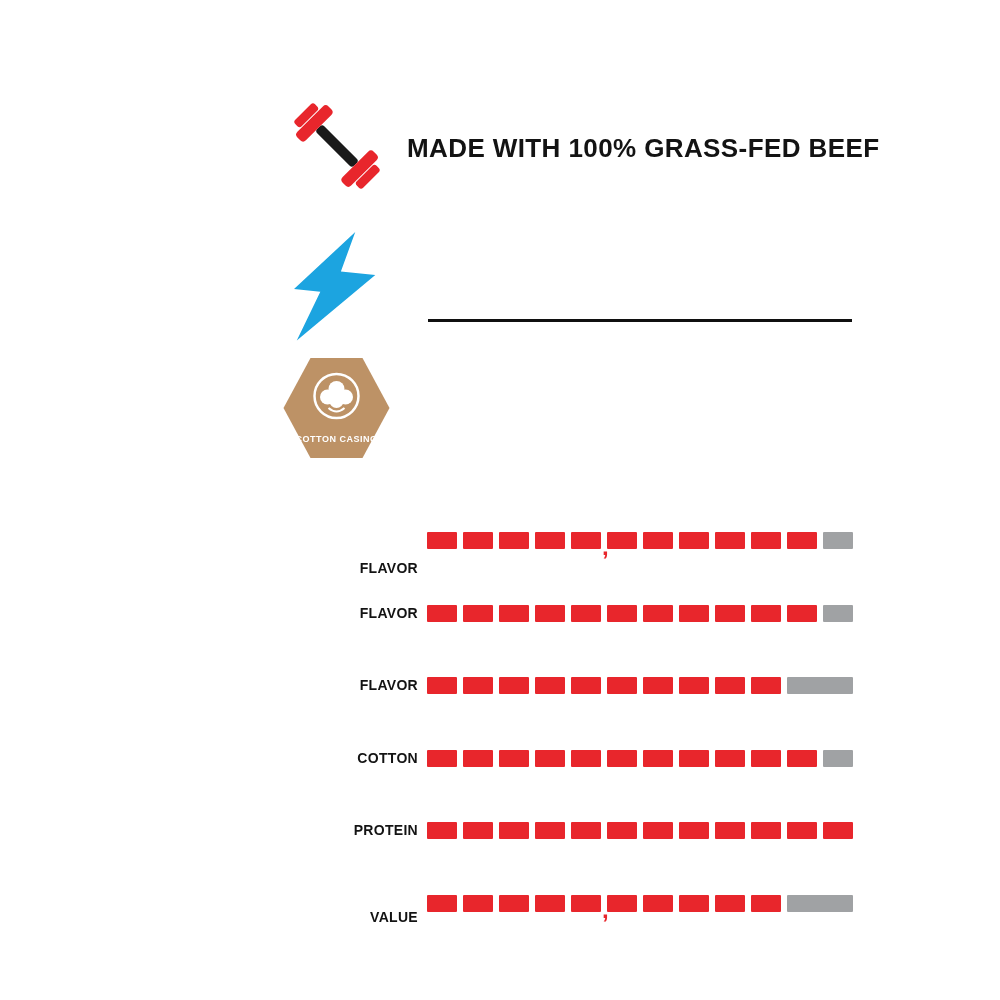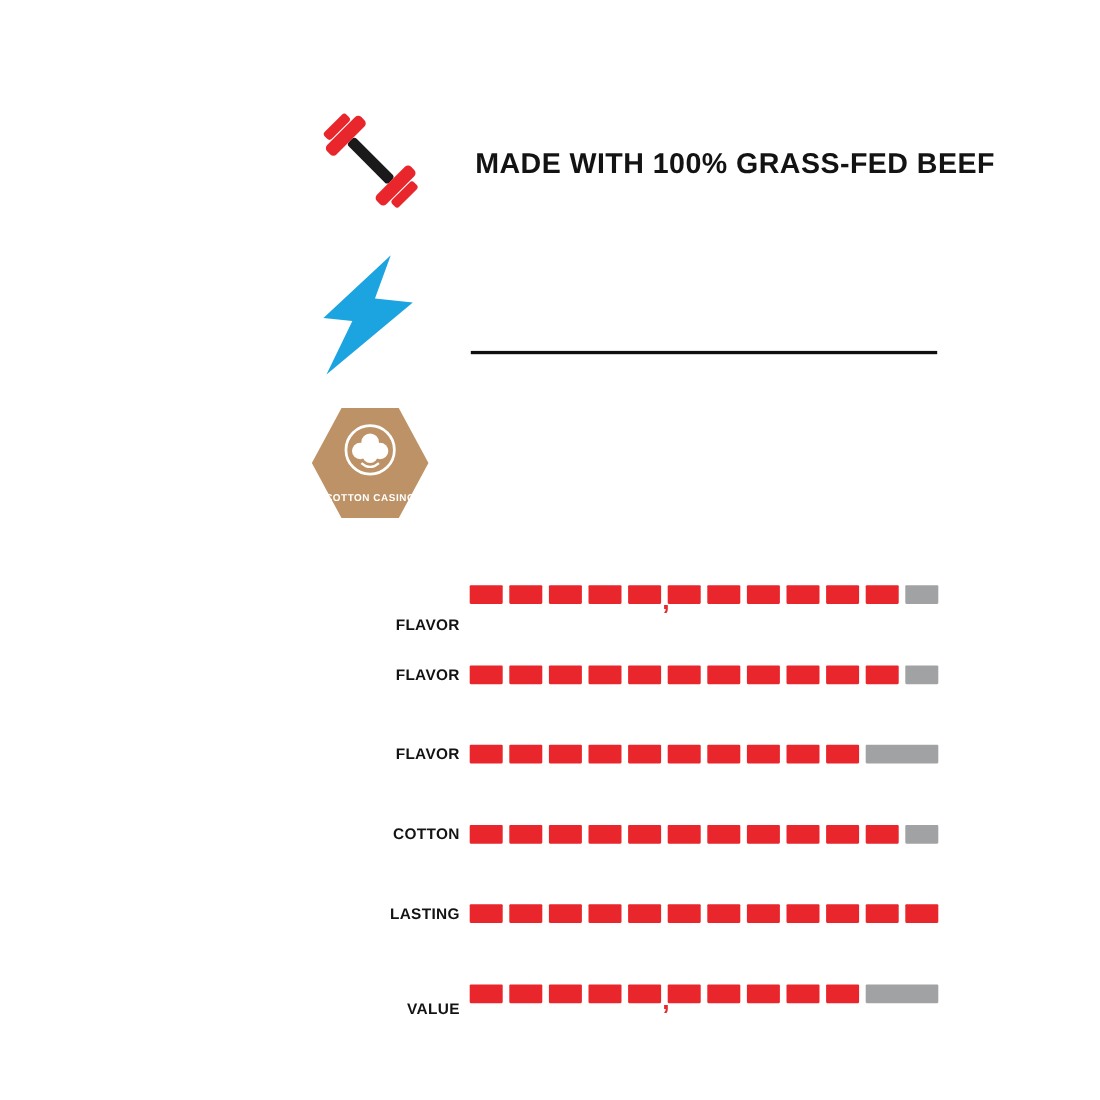--- a/index.html
+++ b/index.html
@@ -34,30 +34,30 @@
 
   <div class="abs feature-icon" style="left:287px;top:96px;transform:rotate(45deg);">
     <svg viewBox="0 0 100 100" width="100" height="100" aria-hidden="true">
       <rect x="24" y="45" width="52" height="10" rx="3" fill="#1a1a1a"></rect>
       <rect x="12" y="28" width="12" height="44" rx="4" fill="#E8262C"></rect>
       <rect x="2" y="36" width="9" height="28" rx="3" fill="#E8262C"></rect>
       <rect x="76" y="28" width="12" height="44" rx="4" fill="#E8262C"></rect>
       <rect x="89" y="36" width="9" height="28" rx="3" fill="#E8262C"></rect>
     </svg>
   </div>
-  <div class="abs feature-label" style="left:432px;top:133px;">MADE WITH 100% GRASS-FED BEEF</div>
+  <div class="abs feature-label" style="left:407px;top:133px;">MADE WITH 100% GRASS-FED BEEF</div>
 
   <div class="abs" style="left:278px;top:230px;width:110px;height:116px;transform:rotate(6deg);">
     <svg viewBox="0 0 100 114" width="110" height="116" aria-hidden="true">
       <polygon points="66,0 12,62 38,62 20,112 90,40 56,40" fill="#1CA4E0"></polygon>
     </svg>
   </div>
   <div class="abs divider" style="left:428px;top:319px;width:424px;"></div>
 
-  <div class="abs" style="left:283px;top:371px;width:107px;height:76px;">
+  <div class="abs" style="left:283px;top:358px;width:107px;height:76px;">
     <svg viewBox="0 0 106 100" width="107" height="100" aria-hidden="true">
       <polygon points="27,0 79,0 106,50 79,100 27,100 0,50" fill="#BD9266"></polygon>
       <circle cx="53" cy="38" r="22" fill="none" stroke="#ffffff" stroke-width="2.5"></circle>
       <circle cx="44" cy="39" r="7.5" fill="#ffffff"></circle>
       <circle cx="62" cy="39" r="7.5" fill="#ffffff"></circle>
       <circle cx="53" cy="31" r="8" fill="#ffffff"></circle>
       <circle cx="53" cy="43" r="7" fill="#ffffff"></circle>
       <path d="M45,50 Q53,57 61,50" stroke="#ffffff" stroke-width="2" fill="none"></path>
       <text x="53" y="84" text-anchor="middle" font-size="9" font-weight="bold" fill="#ffffff" letter-spacing="0.5">COTTON CASING</text>
     </svg>
@@ -65,19 +65,19 @@
 
   <div class="abs" id="chart" style="left:0;top:0;width:1000px;height:1000px;">
       <div class="abs chart-label" style="left: 290px; top: 532px; width: 128px; margin-top: 28px;">FLAVOR</div>
       <div class="bar" style="left: 427px; top: 532px;"><span class="dash" style="background: rgb(232, 38, 44);"></span><span class="dash" style="background: rgb(232, 38, 44);"></span><span class="dash" style="background: rgb(232, 38, 44);"></span><span class="dash" style="background: rgb(232, 38, 44);"></span><span class="dash" style="background: rgb(232, 38, 44);"></span><span class="dash" style="background: rgb(232, 38, 44);"></span><span class="dash" style="background: rgb(232, 38, 44);"></span><span class="dash" style="background: rgb(232, 38, 44);"></span><span class="dash" style="background: rgb(232, 38, 44);"></span><span class="dash" style="background: rgb(232, 38, 44);"></span><span class="dash" style="background: rgb(232, 38, 44);"></span><span class="graycap" style="width: 30px; background: rgb(160, 162, 164);"></span><span class="bar-comma" style="left: 175px; color: rgb(232, 38, 44);">,</span></div>
       <div class="abs chart-label" style="left: 290px; top: 605px; width: 128px;">FLAVOR</div>
       <div class="bar" style="left: 427px; top: 605px;"><span class="dash" style="background: rgb(232, 38, 44);"></span><span class="dash" style="background: rgb(232, 38, 44);"></span><span class="dash" style="background: rgb(232, 38, 44);"></span><span class="dash" style="background: rgb(232, 38, 44);"></span><span class="dash" style="background: rgb(232, 38, 44);"></span><span class="dash" style="background: rgb(232, 38, 44);"></span><span class="dash" style="background: rgb(232, 38, 44);"></span><span class="dash" style="background: rgb(232, 38, 44);"></span><span class="dash" style="background: rgb(232, 38, 44);"></span><span class="dash" style="background: rgb(232, 38, 44);"></span><span class="dash" style="background: rgb(232, 38, 44);"></span><span class="graycap" style="width: 30px; background: rgb(160, 162, 164);"></span></div>
       <div class="abs chart-label" style="left: 290px; top: 677px; width: 128px;">FLAVOR</div>
       <div class="bar" style="left: 427px; top: 677px;"><span class="dash" style="background: rgb(232, 38, 44);"></span><span class="dash" style="background: rgb(232, 38, 44);"></span><span class="dash" style="background: rgb(232, 38, 44);"></span><span class="dash" style="background: rgb(232, 38, 44);"></span><span class="dash" style="background: rgb(232, 38, 44);"></span><span class="dash" style="background: rgb(232, 38, 44);"></span><span class="dash" style="background: rgb(232, 38, 44);"></span><span class="dash" style="background: rgb(232, 38, 44);"></span><span class="dash" style="background: rgb(232, 38, 44);"></span><span class="dash" style="background: rgb(232, 38, 44);"></span><span class="graycap" style="width: 66px; background: rgb(160, 162, 164);"></span></div>
       <div class="abs chart-label" style="left: 290px; top: 750px; width: 128px;">COTTON</div>
       <div class="bar" style="left: 427px; top: 750px;"><span class="dash" style="background: rgb(232, 38, 44);"></span><span class="dash" style="background: rgb(232, 38, 44);"></span><span class="dash" style="background: rgb(232, 38, 44);"></span><span class="dash" style="background: rgb(232, 38, 44);"></span><span class="dash" style="background: rgb(232, 38, 44);"></span><span class="dash" style="background: rgb(232, 38, 44);"></span><span class="dash" style="background: rgb(232, 38, 44);"></span><span class="dash" style="background: rgb(232, 38, 44);"></span><span class="dash" style="background: rgb(232, 38, 44);"></span><span class="dash" style="background: rgb(232, 38, 44);"></span><span class="dash" style="background: rgb(232, 38, 44);"></span><span class="graycap" style="width: 30px; background: rgb(160, 162, 164);"></span></div>
-      <div class="abs chart-label" style="left: 290px; top: 822px; width: 128px;">LASTING</div>
+      <div class="abs chart-label" style="left: 290px; top: 822px; width: 128px;">PROTEIN</div>
       <div class="bar" style="left: 427px; top: 822px;"><span class="dash" style="background: rgb(232, 38, 44);"></span><span class="dash" style="background: rgb(232, 38, 44);"></span><span class="dash" style="background: rgb(232, 38, 44);"></span><span class="dash" style="background: rgb(232, 38, 44);"></span><span class="dash" style="background: rgb(232, 38, 44);"></span><span class="dash" style="background: rgb(232, 38, 44);"></span><span class="dash" style="background: rgb(232, 38, 44);"></span><span class="dash" style="background: rgb(232, 38, 44);"></span><span class="dash" style="background: rgb(232, 38, 44);"></span><span class="dash" style="background: rgb(232, 38, 44);"></span><span class="dash" style="background: rgb(232, 38, 44);"></span><span class="dash" style="background: rgb(232, 38, 44);"></span></div>
       <div class="abs chart-label" style="left: 290px; top: 909px; width: 128px;">VALUE</div>
       <div class="bar" style="left: 427px; top: 895px;"><span class="dash" style="background: rgb(232, 38, 44);"></span><span class="dash" style="background: rgb(232, 38, 44);"></span><span class="dash" style="background: rgb(232, 38, 44);"></span><span class="dash" style="background: rgb(232, 38, 44);"></span><span class="dash" style="background: rgb(232, 38, 44);"></span><span class="dash" style="background: rgb(232, 38, 44);"></span><span class="dash" style="background: rgb(232, 38, 44);"></span><span class="dash" style="background: rgb(232, 38, 44);"></span><span class="dash" style="background: rgb(232, 38, 44);"></span><span class="dash" style="background: rgb(232, 38, 44);"></span><span class="graycap" style="width: 66px; background: rgb(160, 162, 164);"></span><span class="bar-comma" style="left: 175px; color: rgb(232, 38, 44);">,</span></div>
     </div>
 
 </div>
 
 </body></html>

